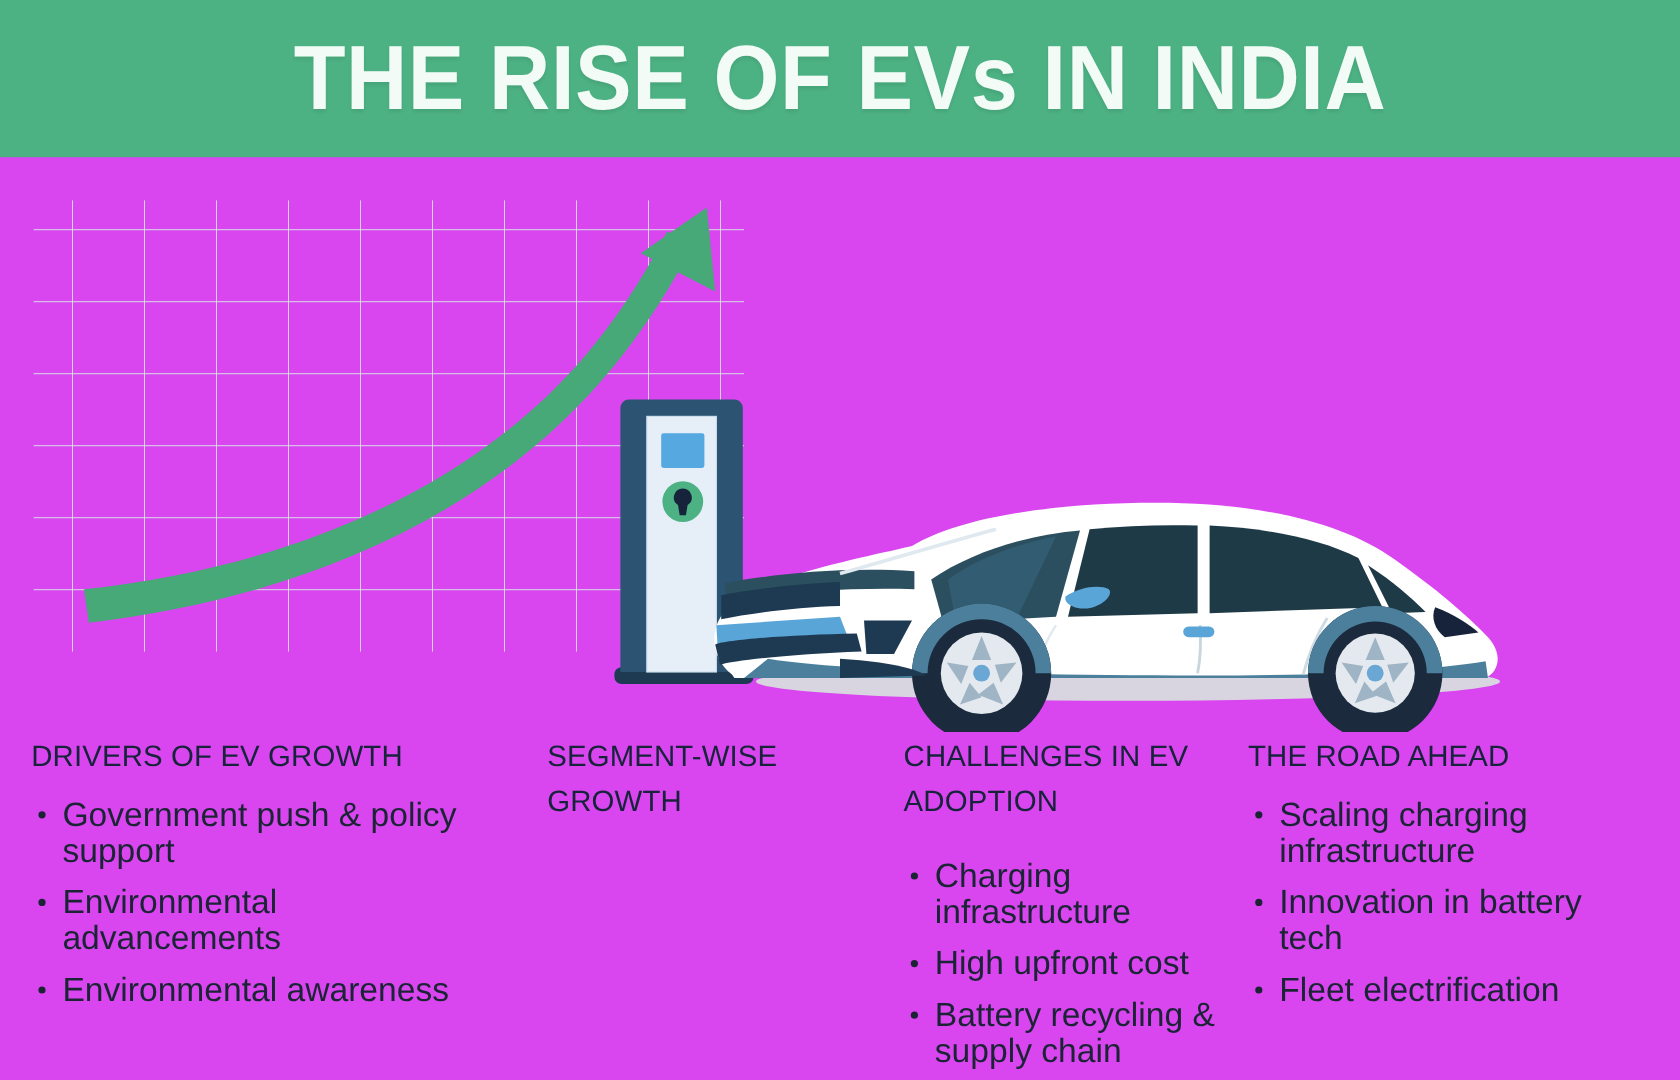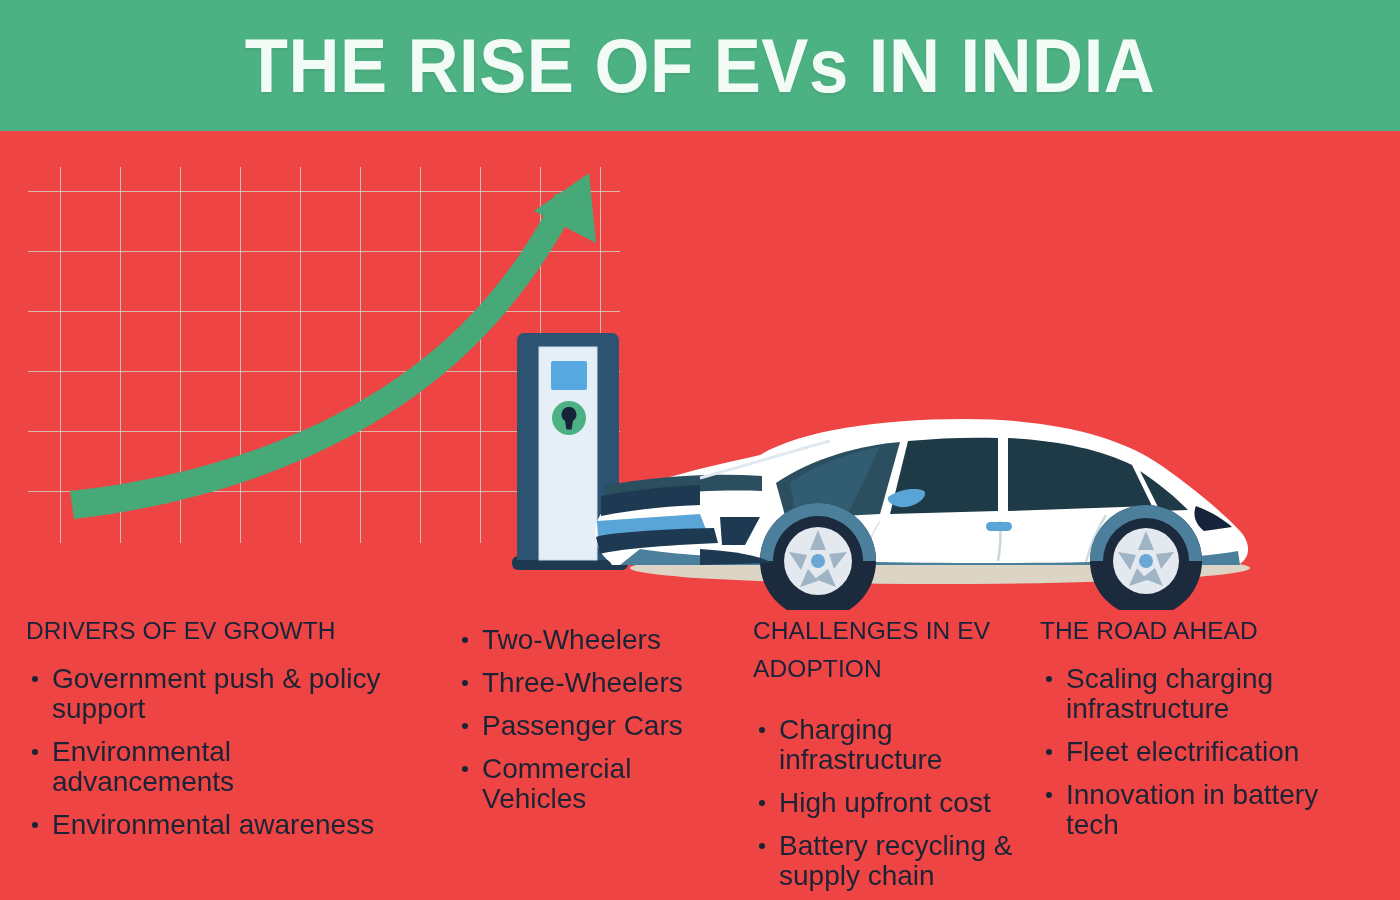--- a/index.html
+++ b/index.html
@@ -6,21 +6,21 @@
   html, body {
     margin: 0;
     padding: 0;
     background: #ffffff;
   }
   #page {
     position: relative;
     width: 1400px;
     height: 900px;
     overflow: hidden;
-    background: #ef4444;
+    background: #d946ef;
     font-family: "Liberation Sans", "DejaVu Sans", sans-serif;
   }
 
   
   #header-band {
     position: absolute;
     left: 0; top: 0;
     width: 1400px;
     height: 131px;
     background: #4cb183;
@@ -256,41 +256,36 @@
     <div class="column" id="col-0">
       <h2 class="col-heading">DRIVERS OF EV GROWTH</h2>
       <ul class="bullets">
         <li class="bullet">Government push &amp; policy support</li>
         <li class="bullet">Environmental advancements</li>
         <li class="bullet">Environmental awareness</li>
       </ul>
     </div>
 
     <div class="column" id="col-1">
-      <ul class="bullets">
-        <li class="bullet">Two-Wheelers</li>
-        <li class="bullet">Three-Wheelers</li>
-        <li class="bullet">Passenger Cars</li>
-        <li class="bullet">Commercial Vehicles</li>
-      </ul>
+      <h2 class="col-heading">SEGMENT-WISE GROWTH</h2>
     </div>
 
     <div class="column" id="col-2">
       <h2 class="col-heading">CHALLENGES IN EV ADOPTION</h2>
       <ul class="bullets">
         <li class="bullet">Charging infrastructure</li>
         <li class="bullet">High upfront cost</li>
         <li class="bullet">Battery recycling &amp; supply chain</li>
       </ul>
     </div>
 
     <div class="column" id="col-3">
       <h2 class="col-heading">THE ROAD AHEAD</h2>
       <ul class="bullets">
         <li class="bullet">Scaling charging infrastructure</li>
+        <li class="bullet">Innovation in battery tech</li>
         <li class="bullet">Fleet electrification</li>
-        <li class="bullet">Innovation in battery tech</li>
       </ul>
     </div>
 
   </div>
 
 </div>
 
 </body></html>

